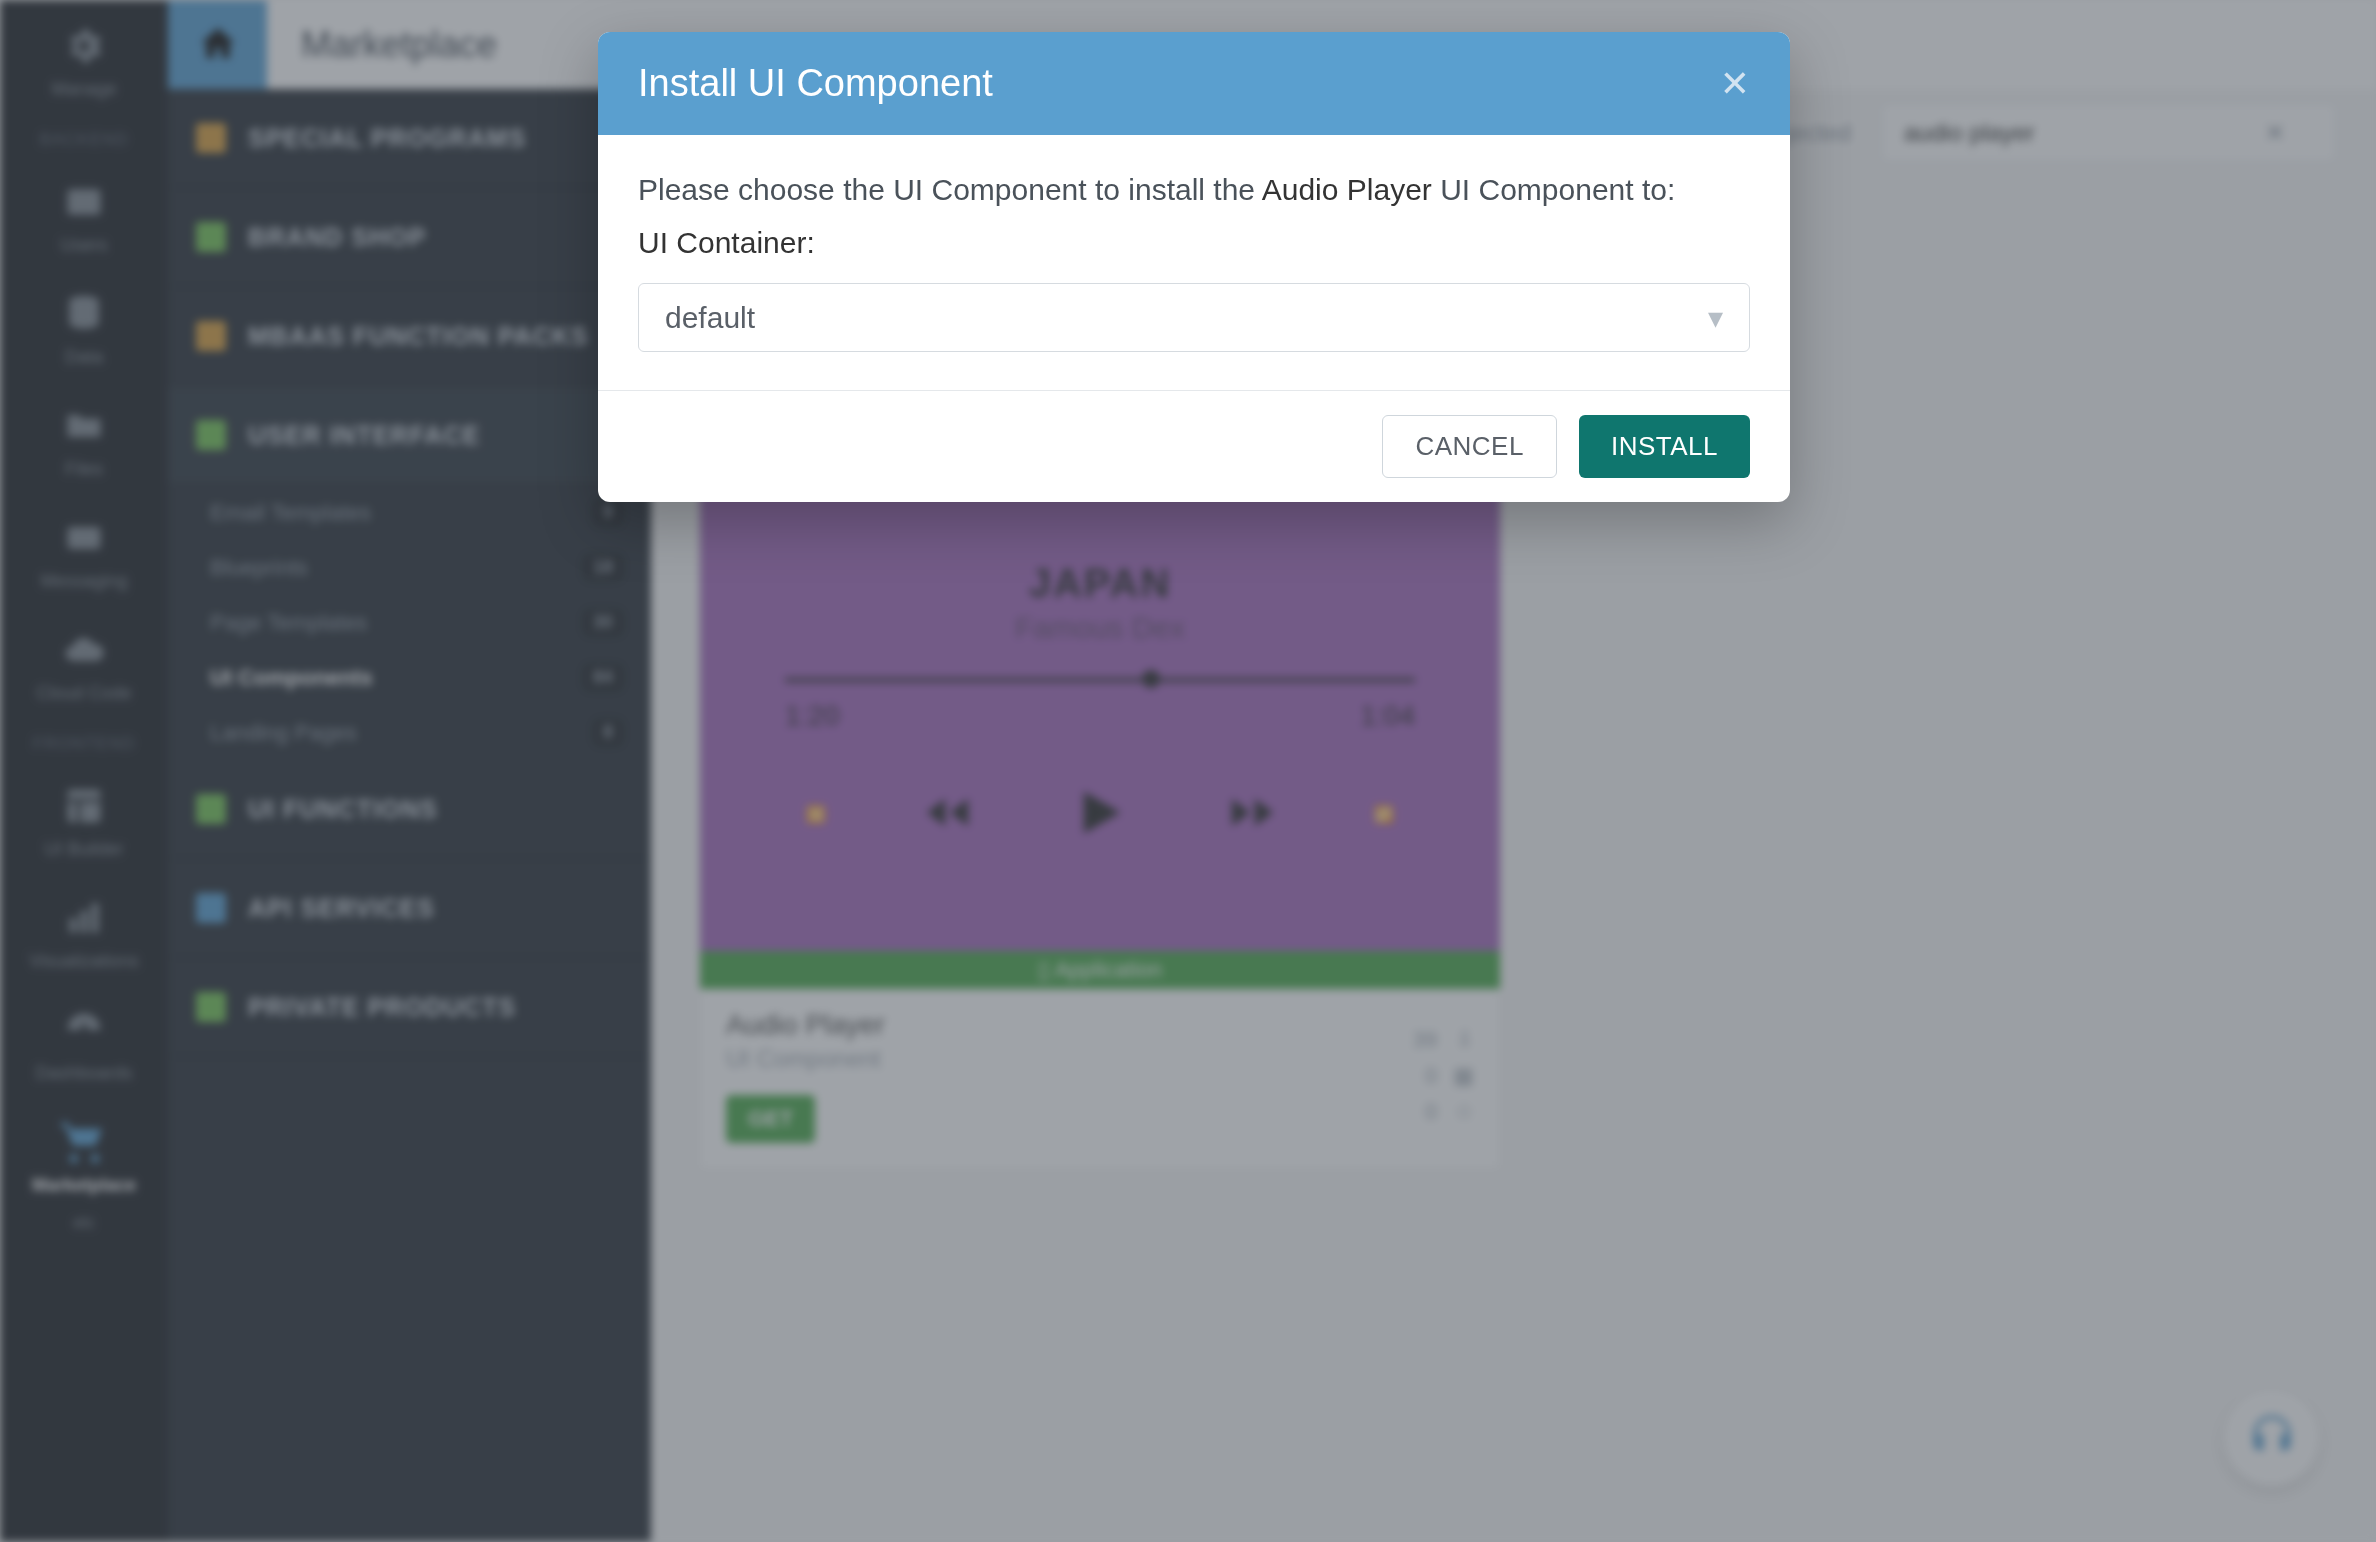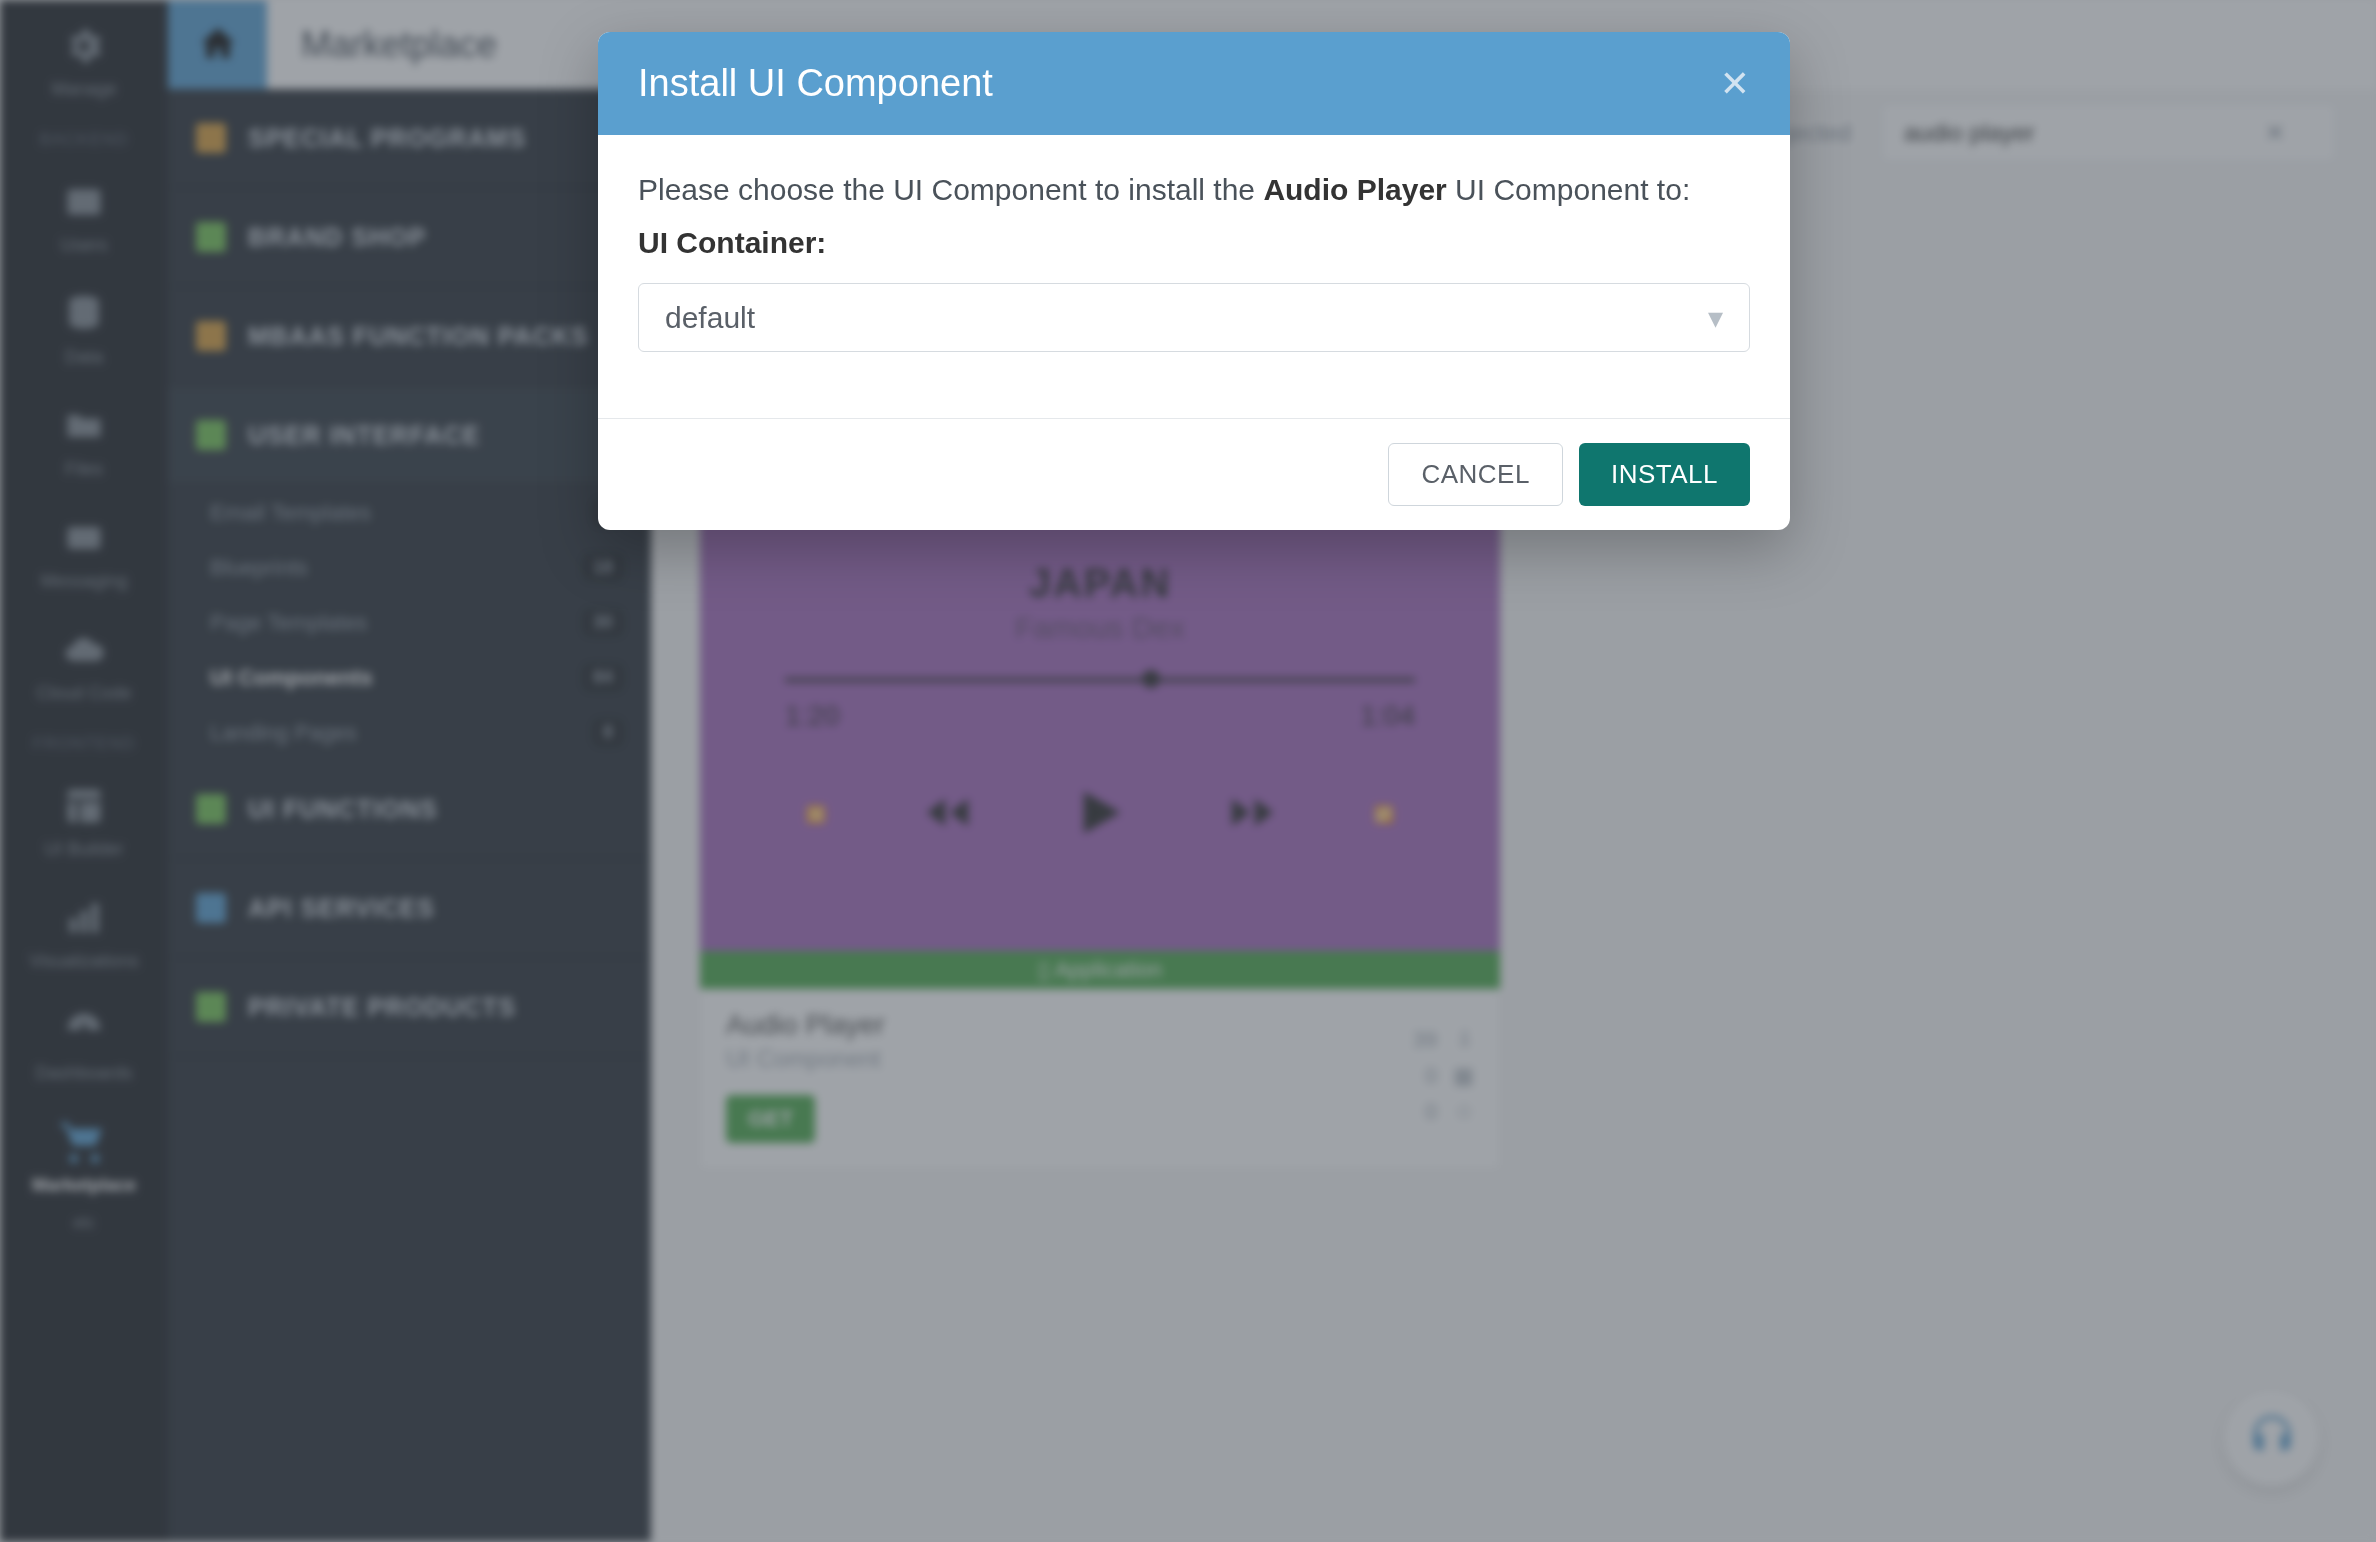--- a/index.html
+++ b/index.html
@@ -59,24 +59,24 @@
 
 .overlay { position: absolute; inset: 0; background: rgba(80, 88, 96, 0.55); }
 
 
 .modal { position: absolute; left: 598px; top: 32px; width: 1192px; background: #fff; border-radius: 12px; box-shadow: 0 20px 59px rgba(0,0,0,.25); overflow: hidden; }
 .modal-head { background: #5a9fcf; color: #fff; padding: 30px 40px; display: flex; align-items: center; justify-content: space-between; }
 .modal-title { font-size: 38px; font-weight: 400; }
 .modal-close { font-size: 36px; color: #e8f0f7; cursor: pointer; opacity: .85; }
 .modal-body { padding: 32px 40px 38px; color: #4a525a; font-size: 30px; line-height: 1.5; }
 .modal-body .ln { margin-bottom: 8px; }
-.modal-body strong { font-weight: 700; color: #333; }
+.modal-body strong { font-weight: 400; color: #333; }
 .select { margin-top: 18px; border: 1px solid #d6dbe0; border-radius: 6px; height: 69px; display: flex; align-items: center; justify-content: space-between; padding: 16px 26px; font-size: 30px; color: #5a6068; background: #fff; }
 .select .caret { color: #b6bec6; }
-.modal-foot { border-top: 1px solid #e5e8eb; padding: 24px 40px; display: flex; justify-content: flex-end; gap: 16px; margin-top: 28px; }
+.modal-foot { border-top: 1px solid #e5e8eb; padding: 24px 40px; display: flex; justify-content: flex-end; gap: 22px; }
 .btn { height: 63px; padding: 0 32px; border-radius: 6px; font-size: 26px; display: inline-flex; align-items: center; justify-content: center; letter-spacing: 0.5px; }
 .btn-secondary { background: #fff; border: 1px solid #cfd6dc; color: #5a6068; }
 .btn-primary { background: #0f766e; color: #fff; }
 
 
 .help { position: absolute; right: 57px; bottom: 57px; width: 95px; height: 95px; border-radius: 50%; background: #fff; box-shadow: 0 6px 20px rgba(0,0,0,.12); display: flex; align-items: center; justify-content: center; color: #5a9fcf; }
 
 
 svg { fill: currentColor; }
 </style>

